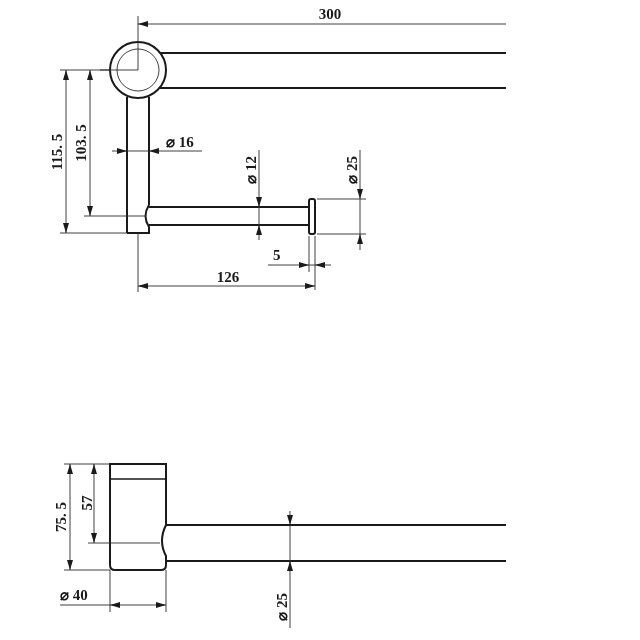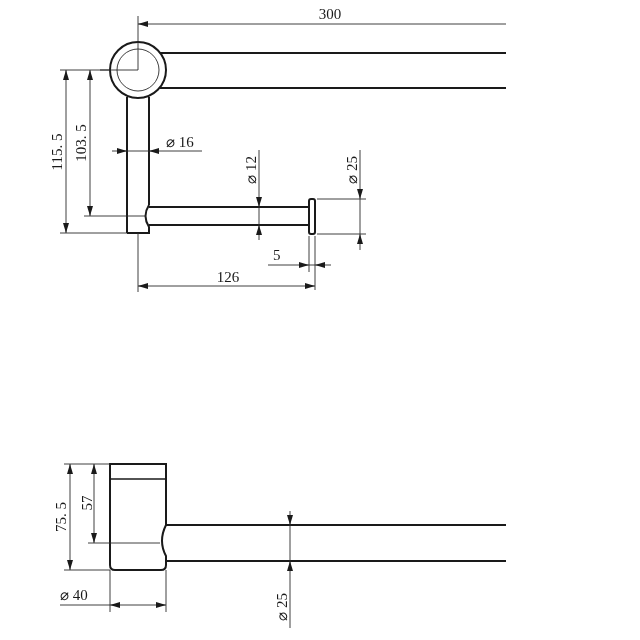--- a/index.html
+++ b/index.html
@@ -1,16 +1,16 @@
 <!DOCTYPE html>
 <html><head>
 <meta charset="utf-8">
 <style>
   html,body{margin:0;padding:0;background:#ffffff;}
-  #canvas{position:relative;width:506px;height:640px;background:#fff;overflow:hidden;}
+  #canvas{position:relative;width:506px;height:640px;background:#fff;overflow:hidden;font-weight:bold;}
   svg{position:absolute;left:0;top:0;}
   .dim{font-family:"Liberation Serif","DejaVu Serif",serif;font-size:15px;fill:#1a1a1a;}
   .thick{stroke:#1a1a1a;stroke-width:2;fill:none;}
   .thin{stroke:#2a2a2a;stroke-width:0.9;fill:none;}
   .med{stroke:#1a1a1a;stroke-width:1.4;fill:none;}
   .arrow{fill:#1a1a1a;stroke:none;}
 </style>
 </head>
 <body>
 

